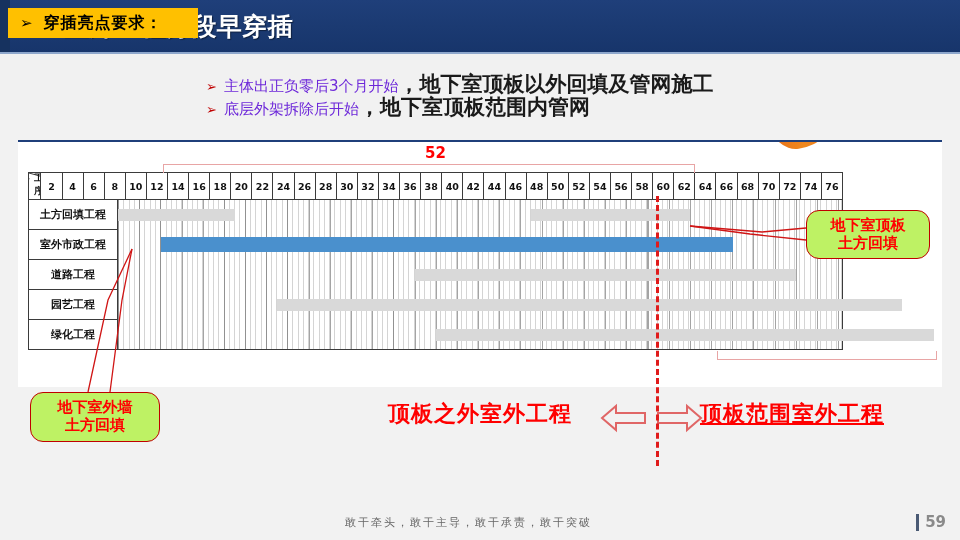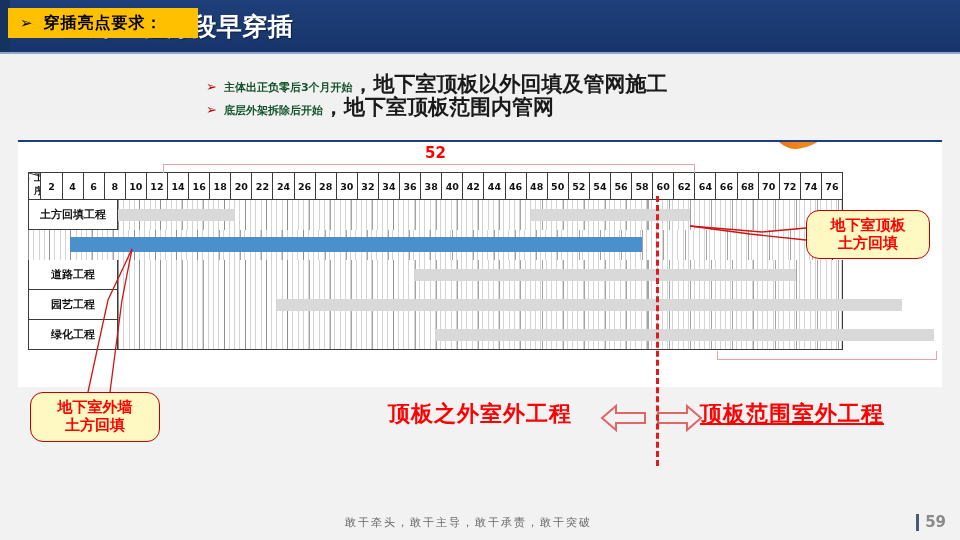--- a/index.html
+++ b/index.html
@@ -39,21 +39,21 @@
     margin-left:12px;color:#000;font-size:15px;font-weight:bold;line-height:1;
   }
   #req-tag .tag-label{
     margin-left:11px;color:#000;font-size:16px;font-weight:bold;letter-spacing:1px;
   }
   .req-line{
     position:absolute;left:206px;display:flex;align-items:baseline;
     white-space:nowrap;
   }
   .req-line .tri{color:#c00000;font-size:13px;margin-right:7px;}
-  .req-line .strong{color:#14532d;font-weight:bold;font-size:11px;}
+  .req-line .strong{color:#6d28d9;font-weight:normal;font-size:15px;}
   .req-line .normal{color:#1a1a1a;font-weight:bold;font-size:21px;}
   #req-line-1{top:70px;}
   #req-line-2{top:93px;}
 
   
   #chart-panel{
     position:absolute;left:18px;top:140px;width:924px;height:245px;
     background:#ffffff;
     border-top:2px solid #1f3f7a;
     overflow:hidden;
@@ -147,21 +147,21 @@
 
   
   #split-line{
     position:absolute;left:656px;top:196px;width:0;height:270px;
     border-left:3px dashed #e01b1b;z-index:8;
   }
 
   
   .callout{
     position:absolute;border:1.6px solid #c00000;border-radius:13px;
-    background:#fef9c3;z-index:9;
+    background:#bef264;z-index:9;
     display:flex;flex-direction:column;align-items:center;justify-content:center;
     color:#FF0000;font-weight:bold;font-size:15px;line-height:1.18;
   }
   #callout-top{left:806px;top:210px;width:122px;height:47px;}
   #callout-bottom{left:30px;top:392px;width:128px;height:48px;}
   #leader-top{
     position:absolute;left:0;top:0;width:960px;height:540px;
     pointer-events:none;z-index:7;
   }
 
@@ -272,20 +272,21 @@
     </div>
     <div id="gantt-body">
         <div class="gantt-row">
           <div class="row-label">土方回填工程</div>
           <div class="row-track">
             <div class="bar" style="left: 0px; width: 116.513px; background: rgb(217, 217, 217);"></div>
             <div class="bar" style="left: 413.092px; width: 158.882px; background: rgb(217, 217, 217);"></div>
           </div>
         </div>
         <div class="gantt-row">
+          <div class="row-label">室外市政工程</div>
           <div class="row-track">
             <div class="bar blue" style="left: 42.3684px; width: 571.974px; background: rgb(74, 144, 205);"></div>
           </div>
         </div>
         <div class="gantt-row">
           <div class="row-label">道路工程</div>
           <div class="row-track">
             <div class="bar" style="left: 296.579px; width: 381.316px; background: rgb(217, 217, 217);"></div>
           </div>
         </div>

